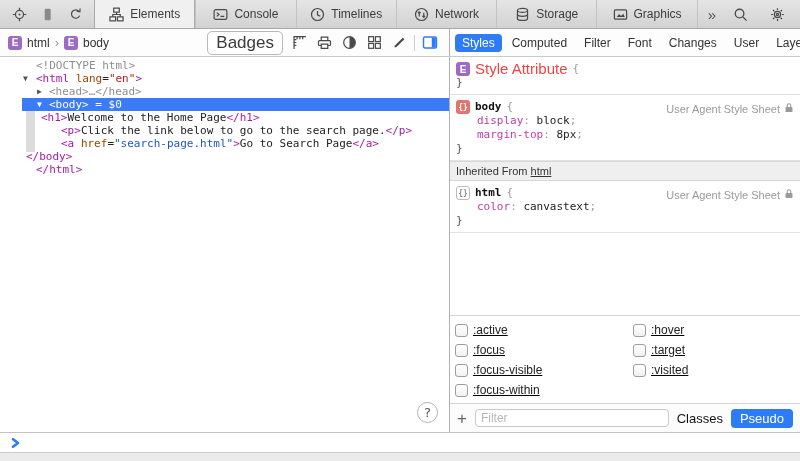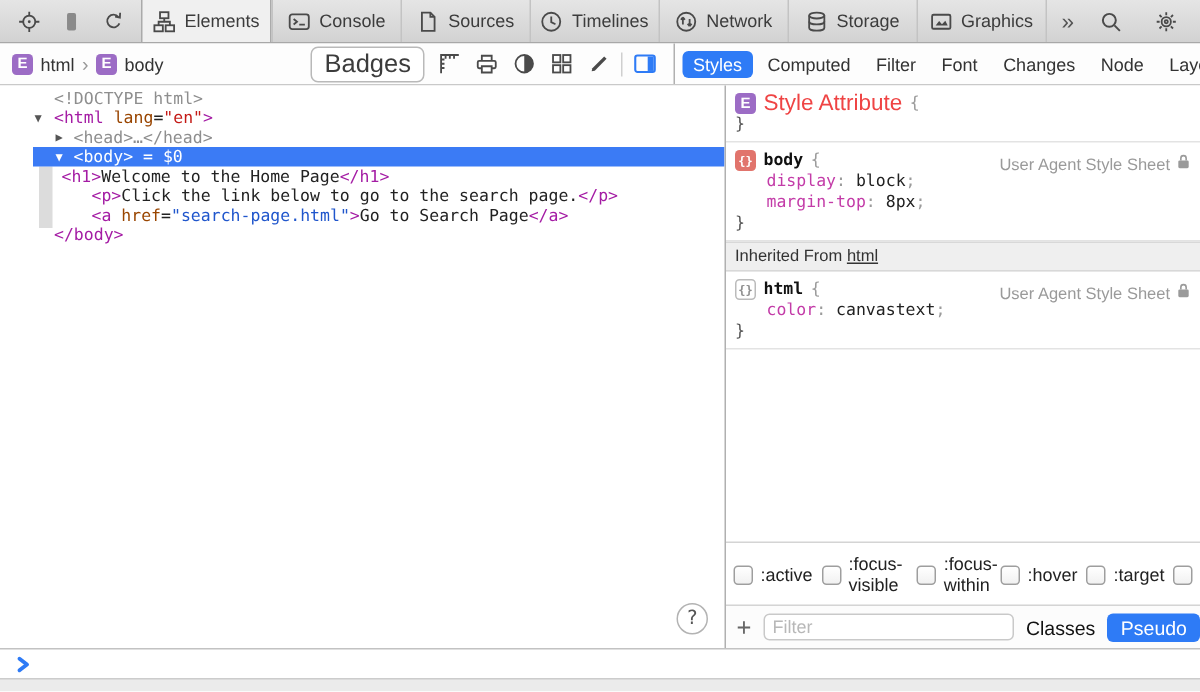--- a/index.html
+++ b/index.html
@@ -32,21 +32,21 @@
   .nav-spacer{flex:1;}
   .badges-btn{border:1px solid #b9b9b9;border-radius:5px;padding:1px 8px;font-size:17px;color:#3c3c3c;background:#fff;}
   .navicon{width:23px;height:20px;display:flex;align-items:center;justify-content:center;color:#4a4a4a;}
   .nav-sep{width:1px;height:16px;background:#cfcfcf;margin:0 1px;}
   #nav-right{flex:1;display:flex;align-items:center;gap:3px;padding:0 5px;}
   .stab{font-size:12px;color:#333;padding:2px 7px;border-radius:4px;white-space:nowrap;}
   .stab.active{background:var(--accent);color:#fff;}
 
   
   #content{flex:none;height:375px;display:flex;}
-  #dom-panel{width:484px;flex:none;box-sizing:border-box;border-right:1px solid #b0b0b0;position:relative;
+  #dom-panel{width:450px;flex:none;box-sizing:border-box;border-right:1px solid #b0b0b0;position:relative;
              background:#fff;overflow:hidden;font-family:"DejaVu Sans Mono",monospace;
              font-size:11px;line-height:13px;padding-top:2px;}
   .tline{position:relative;white-space:pre;height:13px;color:#222;}
   .tk-g{color:var(--muted);} .tk-t{color:var(--tag);} .tk-an{color:var(--attr_name);}
   .tk-av{color:var(--attr_value);} .tk-lk{color:var(--link);} .tk-x{color:#222;} .tk-w{color:#fff;}
   .arrow{position:absolute;top:1.5px;font-size:8px;color:#555;line-height:10px;}
   .tline.sel{background:var(--selection);margin-right:0;}
   .tline.sel span{color:#fff !important;}
   #gutter{position:absolute;left:26px;top:54px;width:9px;height:41px;background:#dcdcdc;}
   #help-btn{position:absolute;right:11px;bottom:9px;width:21px;height:21px;border-radius:50%;
@@ -69,21 +69,21 @@
         font-size:11px;display:flex;gap:4px;align-items:center;}
   .prop{padding-left:21px;}
   .pn{color:var(--prop_name);} .pv{color:#222;font-weight:normal;} .pp{color:#9b9b9b;}
   .close{color:#555;}
   .sec.dim .selr{color:#ef4444;font-weight:normal;font-family:"Liberation Sans",sans-serif;font-size:15px;}
   .sep-bar{background:#efefef;border-top:1px solid #d8d8d8;border-bottom:1px solid #d8d8d8;
            padding:3px 6px;font-size:11px;color:#333;font-family:"Liberation Sans",sans-serif;}
   .sep-link{text-decoration:underline;}
   .flex-sp{flex:1;}
   #pseudo-block{border-top:1px solid #d4d4d4;padding:7px 5px 6px;display:flex;}
-  .pcol{display:flex;flex-direction:row;gap:6px;}
+  .pcol{display:flex;flex-direction:column;gap:6px;text-decoration:underline;}
   .pcol.left{width:178px;flex:none;}
   .prow{display:flex;align-items:center;gap:5px;font-size:12px;color:#222;}
   .cb{width:13px;height:13px;border:1px solid #9e9e9e;border-radius:3px;flex:none;
       background:linear-gradient(#fff,#f1f1f1);box-sizing:border-box;}
   #styles-footer{height:28px;flex:none;border-top:1px solid #d4d4d4;display:flex;align-items:center;
                  padding:0 7px;gap:8px;background:#fcfcfc;}
   .plus{font-size:17px;color:#666;line-height:1;font-weight:normal;}
   #filter-input{width:198px;height:18px;border:1px solid #c9c9c9;border-radius:4px;font-size:12px;
                 padding:0 5px;color:#333;box-sizing:border-box;background:#fff;outline:none;
                 font-family:"Liberation Sans",sans-serif;}
@@ -140,29 +140,20 @@
               <rect x="1.2" y="2.8" width="13.6" height="10.4" rx="1.8"></rect>
               <path d="M4 6l2.4 2L4 10"></path>
               <path d="M8 10h4"></path>
             </svg>
           </span>
           <span class="tlabel">Console</span>
         </div>
         <div class="tab">
           <span class="ticon">
             <svg width="15" height="15" viewBox="0 0 16 16" fill="none" stroke="currentColor" stroke-width="1.3">
-              <path d="M3.5 1.5h6l3 3v10h-9z"></path>
-              <path d="M9.5 1.5v3h3"></path>
-            </svg>
-          </span>
-          <span class="tlabel">Sources</span>
-        </div>
-        <div class="tab">
-          <span class="ticon">
-            <svg width="15" height="15" viewBox="0 0 16 16" fill="none" stroke="currentColor" stroke-width="1.3">
               <circle cx="8" cy="8" r="6.4"></circle>
               <path d="M8 4.2v4.1l3 1.5"></path>
             </svg>
           </span>
           <span class="tlabel">Timelines</span>
         </div>
         <div class="tab">
           <span class="ticon">
             <svg width="15" height="15" viewBox="0 0 16 16" fill="none" stroke="currentColor" stroke-width="1.3">
               <circle cx="8" cy="8" r="6.4"></circle>
@@ -265,37 +256,38 @@
             </svg>
           </span>
         </span>
     </div>
     <div id="nav-right">
         <span class="stab active">Styles</span>
         <span class="stab">Computed</span>
         <span class="stab">Filter</span>
         <span class="stab">Font</span>
         <span class="stab">Changes</span>
-        <span class="stab">Node</span>
+        <span class="stab">User</span>
         <span class="stab">Layers</span>
       </div>
   </div>
 
   <div id="content">
     <div id="dom-panel">
       <div id="gutter"></div>
       <div id="tree">
           <div class="tline" style="padding-left: 36px;"><span class="tk-g">&lt;!DOCTYPE html&gt;</span></div>
           <div class="tline" style="padding-left: 36px;"><span class="arrow" style="left: 23px;">▼</span><span class="tk-t">&lt;html</span><span class="tk-x"> </span><span class="tk-an">lang</span><span class="tk-x">=</span><span class="tk-av">"en"</span><span class="tk-t">&gt;</span></div>
           <div class="tline" style="padding-left: 49px;"><span class="arrow" style="left: 37px;">▶</span><span class="tk-g">&lt;head&gt;…&lt;/head&gt;</span></div>
           <div class="tline sel" style="margin-left: 22px; padding-left: 27px;"><span class="arrow" style="left: 15px;">▼</span><span class="tk-w">&lt;body&gt; = $0</span></div>
           <div class="tline" style="padding-left: 41px;"><span class="tk-t">&lt;h1&gt;</span><span class="tk-x">Welcome to the Home Page</span><span class="tk-t">&lt;/h1&gt;</span></div>
           <div class="tline" style="padding-left: 61px;"><span class="tk-t">&lt;p&gt;</span><span class="tk-x">Click the link below to go to the search page.</span><span class="tk-t">&lt;/p&gt;</span></div>
           <div class="tline" style="padding-left: 61px;"><span class="tk-t">&lt;a</span><span class="tk-x"> </span><span class="tk-an">href</span><span class="tk-x">=</span><span class="tk-lk">"search-page.html"</span><span class="tk-t">&gt;</span><span class="tk-x">Go to Search Page</span><span class="tk-t">&lt;/a&gt;</span></div>
-          <div class="tline" style="padding-left: 36px;"><span class="tk-t">&lt;/body&gt;</span></div>
+          <div class="tline" style="padding-left: 26px;"><span class="tk-t">&lt;/body&gt;</span></div>
+          <div class="tline" style="padding-left: 36px;"><span class="tk-t">&lt;/html&gt;</span></div>
         </div>
       <div id="help-btn">?</div>
     </div>
 
     <div id="styles-panel">
       <div id="sections">
           <div class="sec dim">
             <div class="hdr">
               <span class="badge purple">E</span>
               <span class="selr">Style Attribute</span>
@@ -340,20 +332,24 @@
         </div>
       <div class="flex-sp"></div>
       <div id="pseudo-block">
           <div class="pcol left">
             <label class="prow">
               <span class="cb"></span>
               <span>:active</span>
             </label>
             <label class="prow">
               <span class="cb"></span>
+              <span>:focus</span>
+            </label>
+            <label class="prow">
+              <span class="cb"></span>
               <span>:focus-visible</span>
             </label>
             <label class="prow">
               <span class="cb"></span>
               <span>:focus-within</span>
             </label>
           </div>
           <div class="pcol right">
             <label class="prow">
               <span class="cb"></span>

